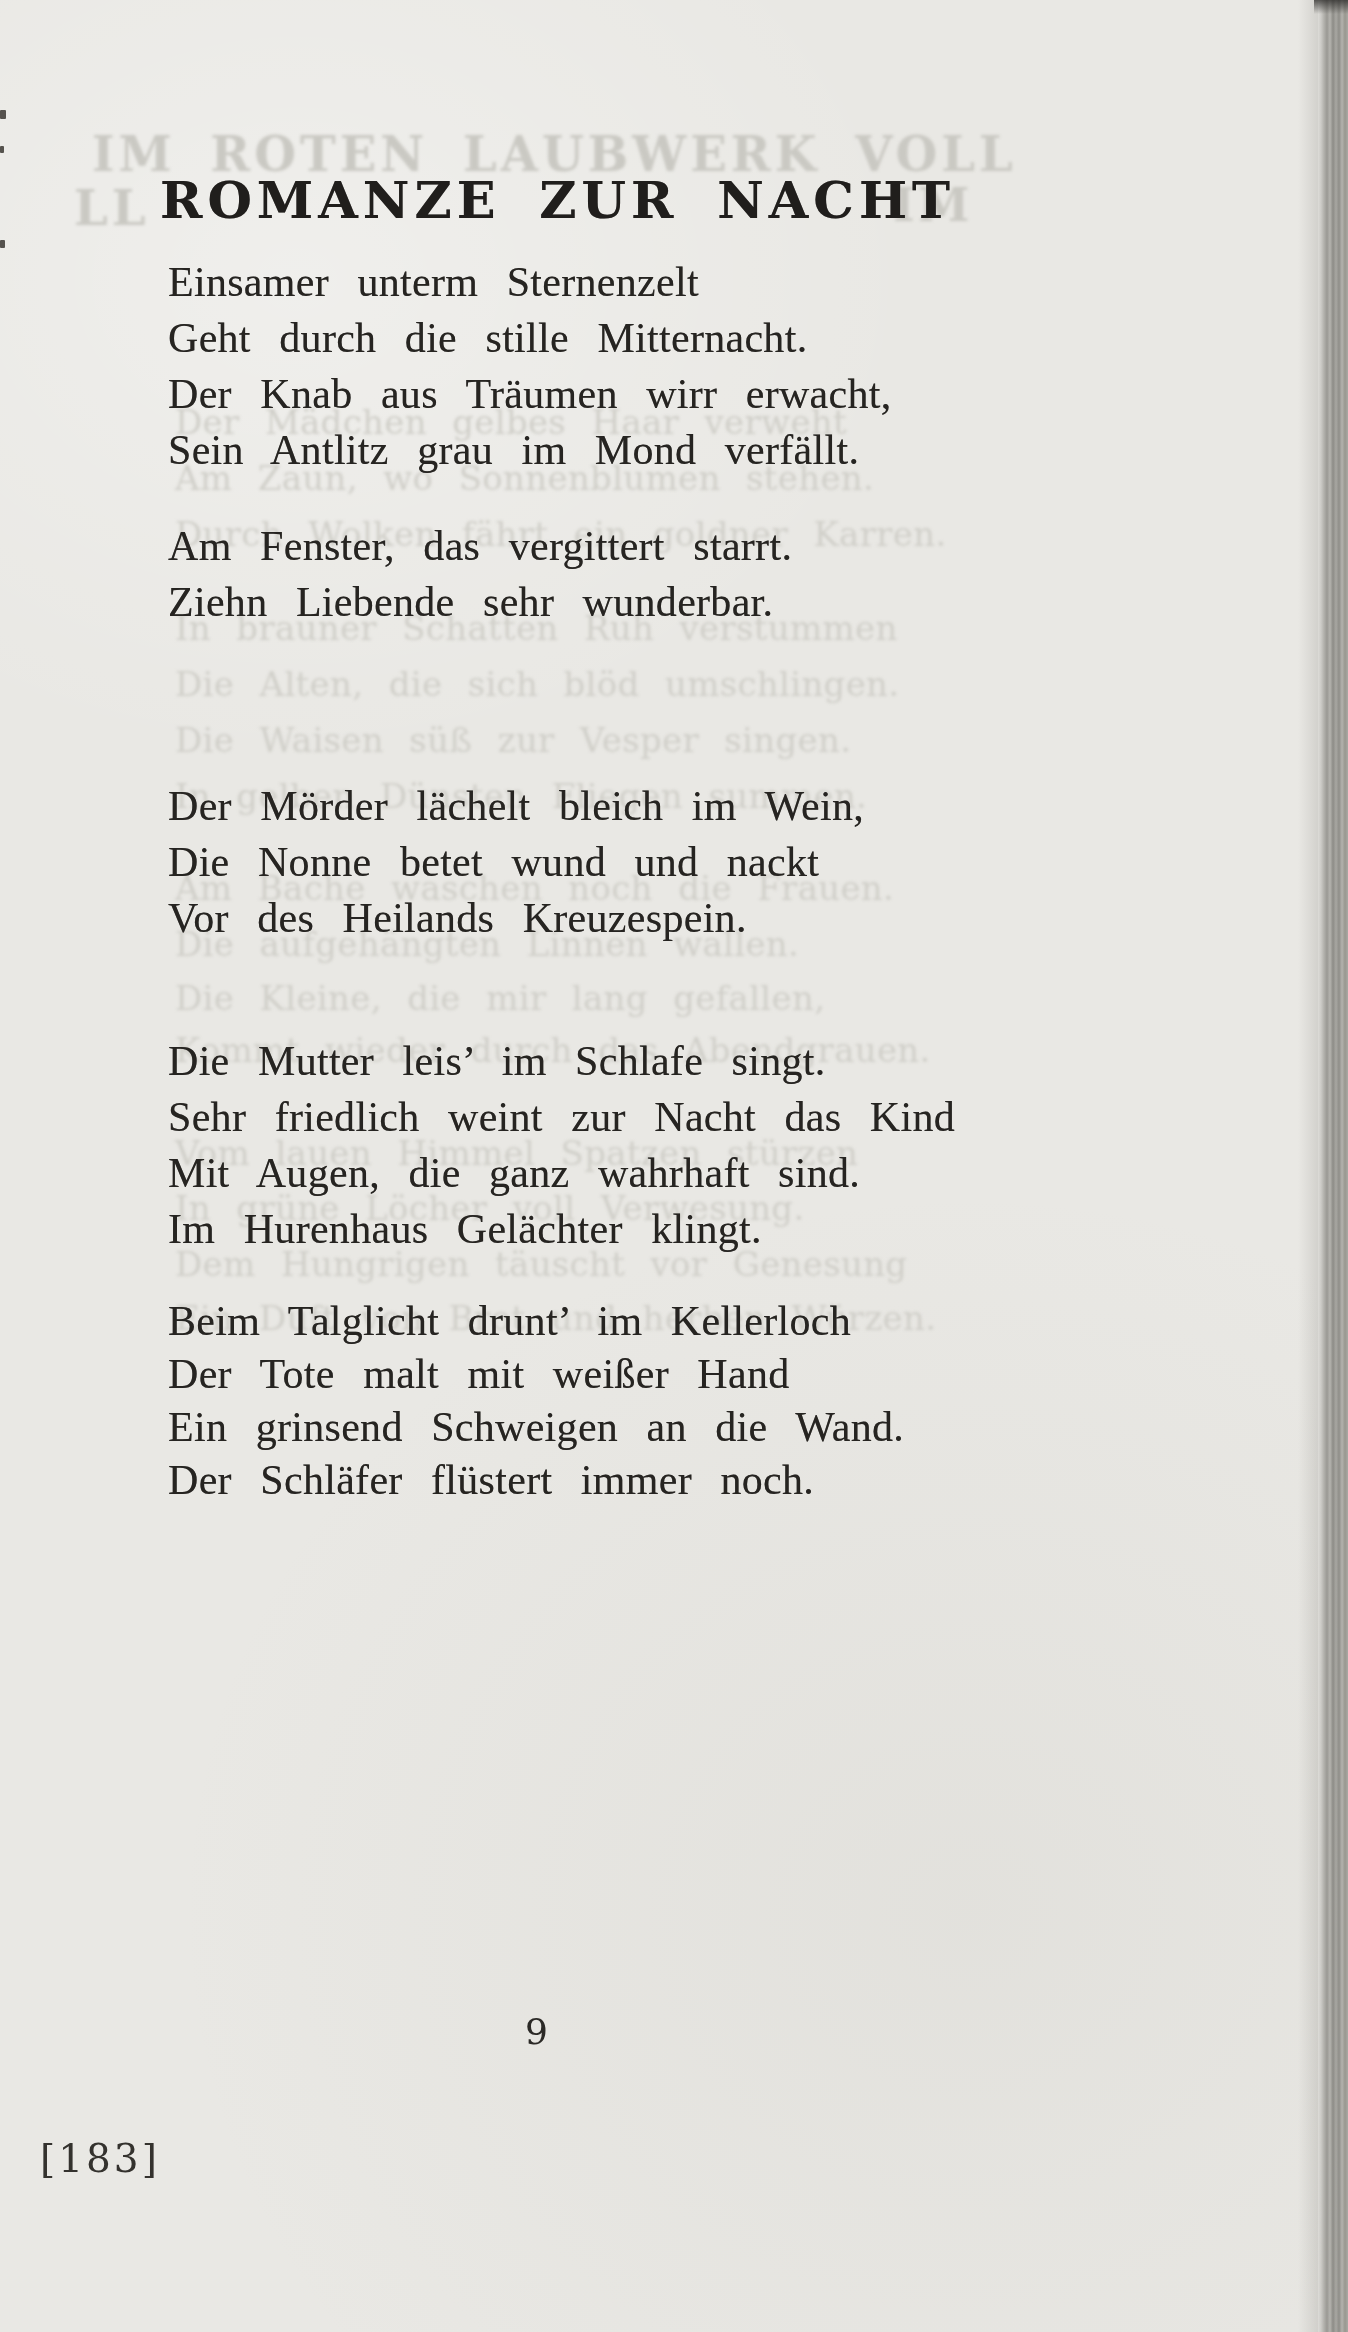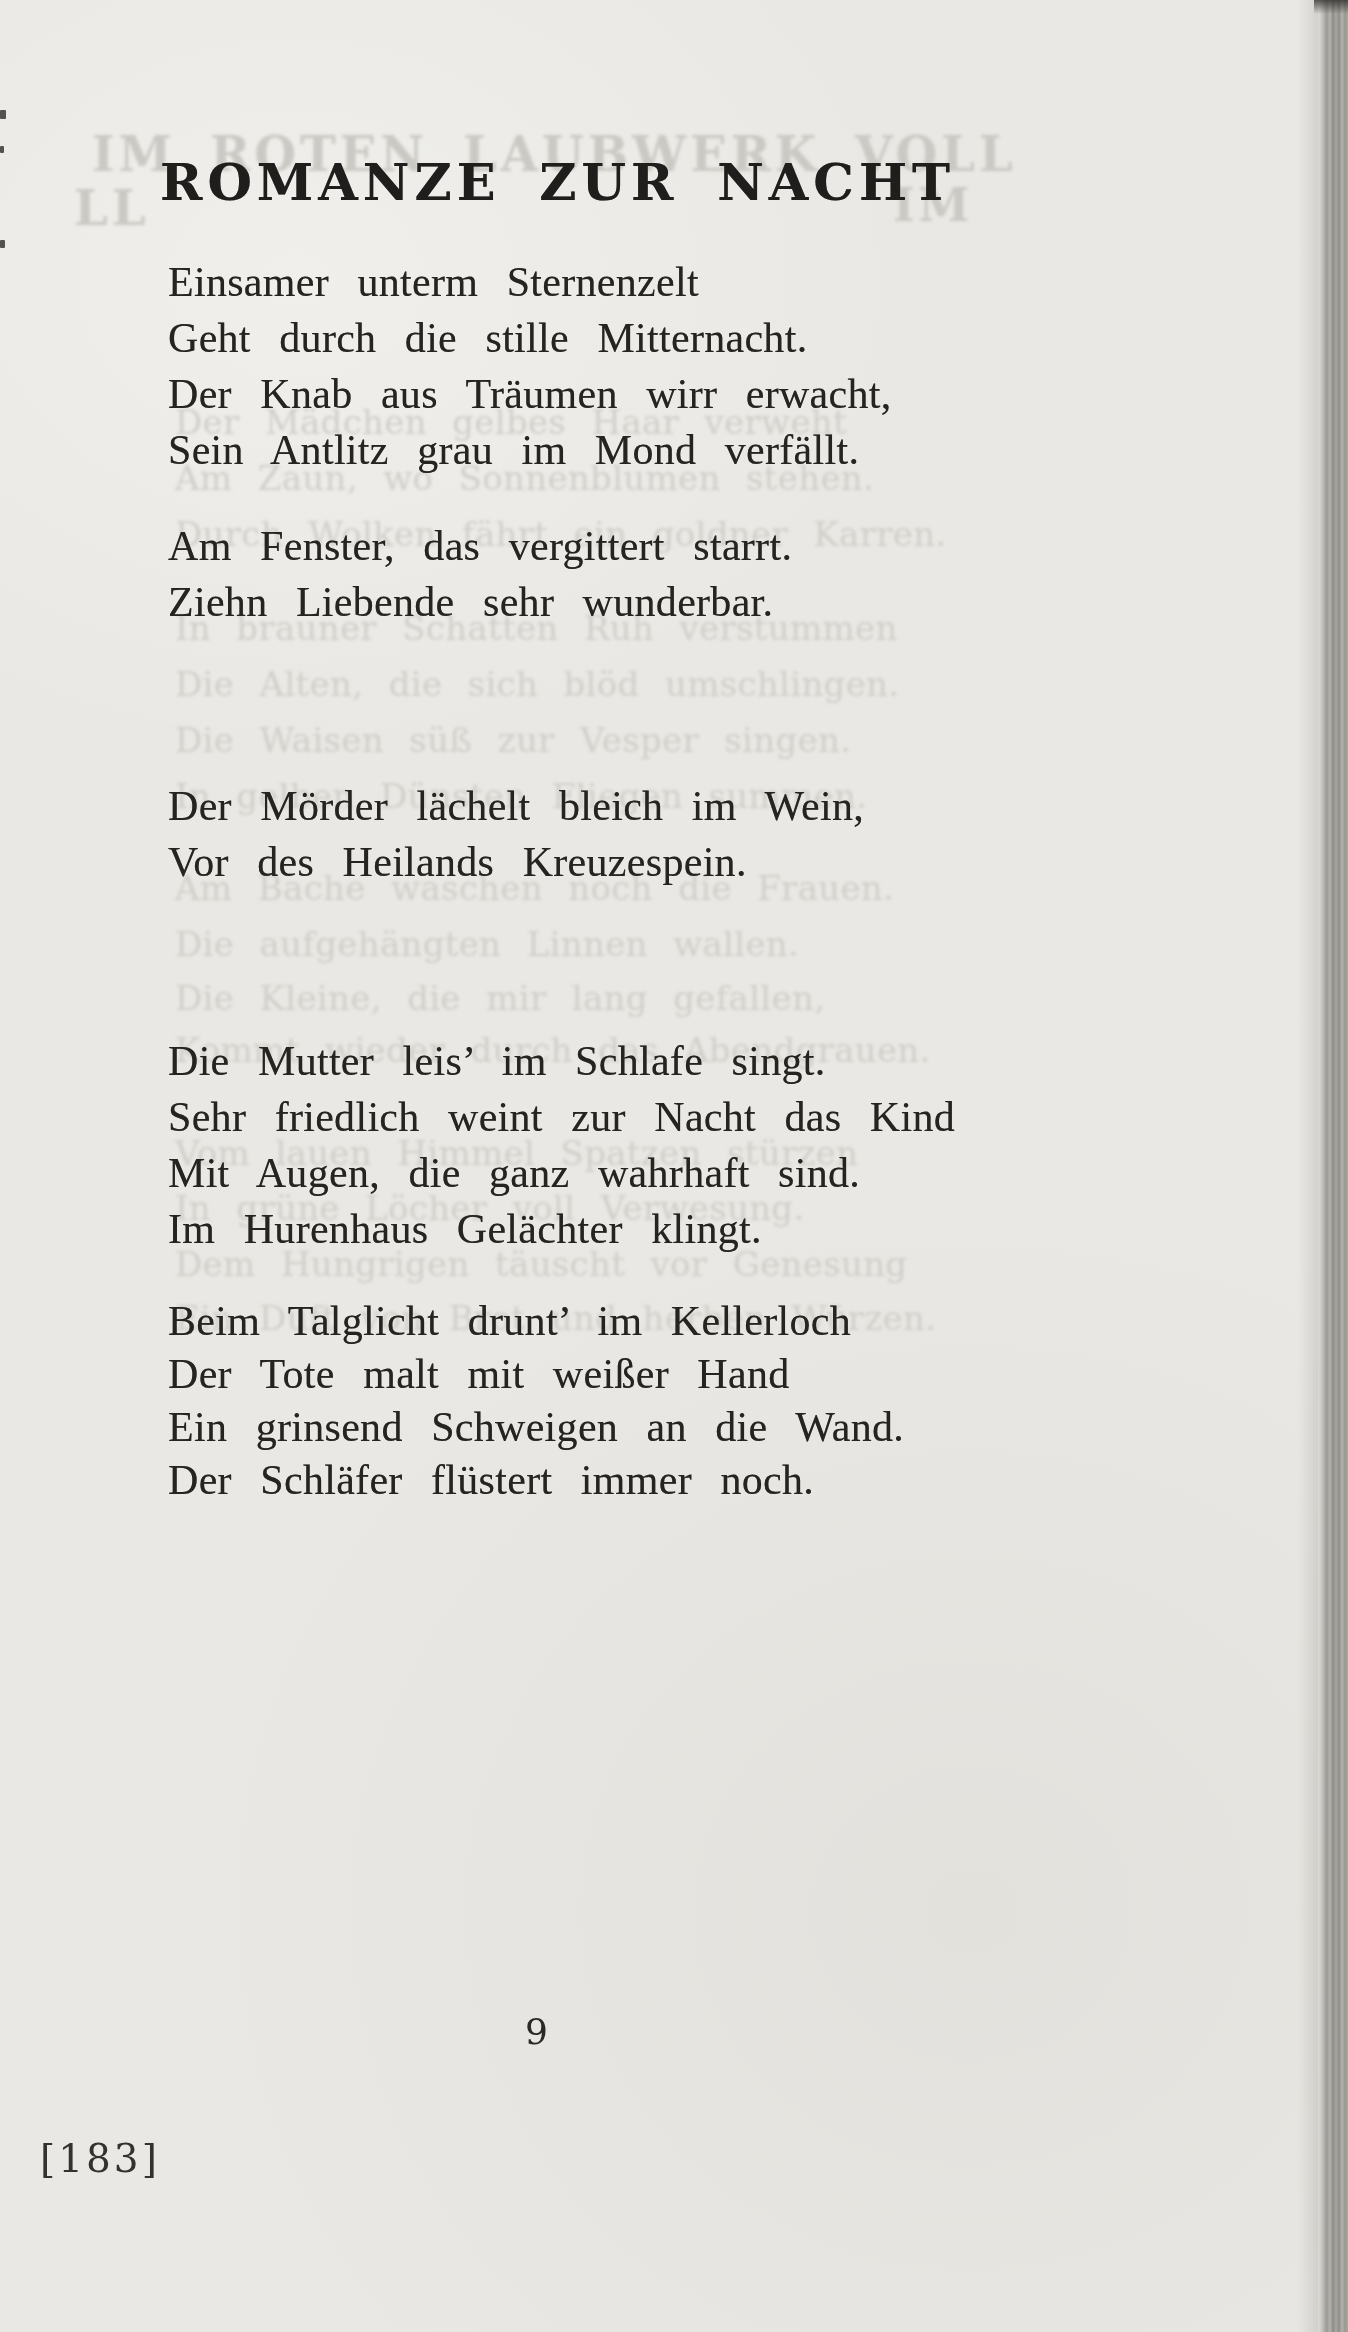--- a/index.html
+++ b/index.html
@@ -19,21 +19,21 @@
   .ghost-line{
     position:absolute;white-space:nowrap;
     color:#d0cfc9;
     filter:blur(1.4px);
     font-size:34px;word-spacing:.42em;letter-spacing:.3px;
   }
   .ghost-line.big{font-weight:bold;color:#cac9c3;letter-spacing:4px;word-spacing:14px;}
   
   .content{position:absolute;inset:0;}
   .poem-title{
-    position:absolute;top:152px;left:160px;margin:0;
+    position:absolute;top:170px;left:160px;margin:0;
     font-size:51px;font-weight:bold;letter-spacing:5px;word-spacing:16px;
     color:#201e1c;white-space:nowrap;
     text-shadow:0 0 .6px rgba(32,30,28,.55);
   }
   .stanza{position:absolute;left:168px;width:780px;}
   .poem-line{
     height:56px;line-height:56px;
     font-size:42px;letter-spacing:.3px;word-spacing:.42em;
     white-space:nowrap;color:#262421;
     text-shadow:0 0 .5px rgba(38,36,33,.5);
@@ -103,20 +103,21 @@
           <div class="poem-line">Geht durch die stille Mitternacht.</div>
           <div class="poem-line">Der Knab aus Träumen wirr erwacht,</div>
           <div class="poem-line">Sein Antlitz grau im Mond verfällt.</div>
         </div>
         <div class="stanza" style="top: 518px;">
           <div class="poem-line">Am Fenster, das vergittert starrt.</div>
           <div class="poem-line">Ziehn Liebende sehr wunderbar.</div>
         </div>
         <div class="stanza" style="top: 778px;">
           <div class="poem-line">Der Mörder lächelt bleich im Wein,</div>
+          <div class="poem-line">Die Nonne betet wund und nackt</div>
           <div class="poem-line">Vor des Heilands Kreuzespein.</div>
         </div>
         <div class="stanza" style="top: 1033px;">
           <div class="poem-line">Die Mutter leis’ im Schlafe singt.</div>
           <div class="poem-line">Sehr friedlich weint zur Nacht das Kind</div>
           <div class="poem-line">Mit Augen, die ganz wahrhaft sind.</div>
           <div class="poem-line">Im Hurenhaus Gelächter klingt.</div>
         </div>
         <div class="stanza tight" style="top: 1295px;">
           <div class="poem-line">Beim Talglicht drunt’ im Kellerloch</div>

